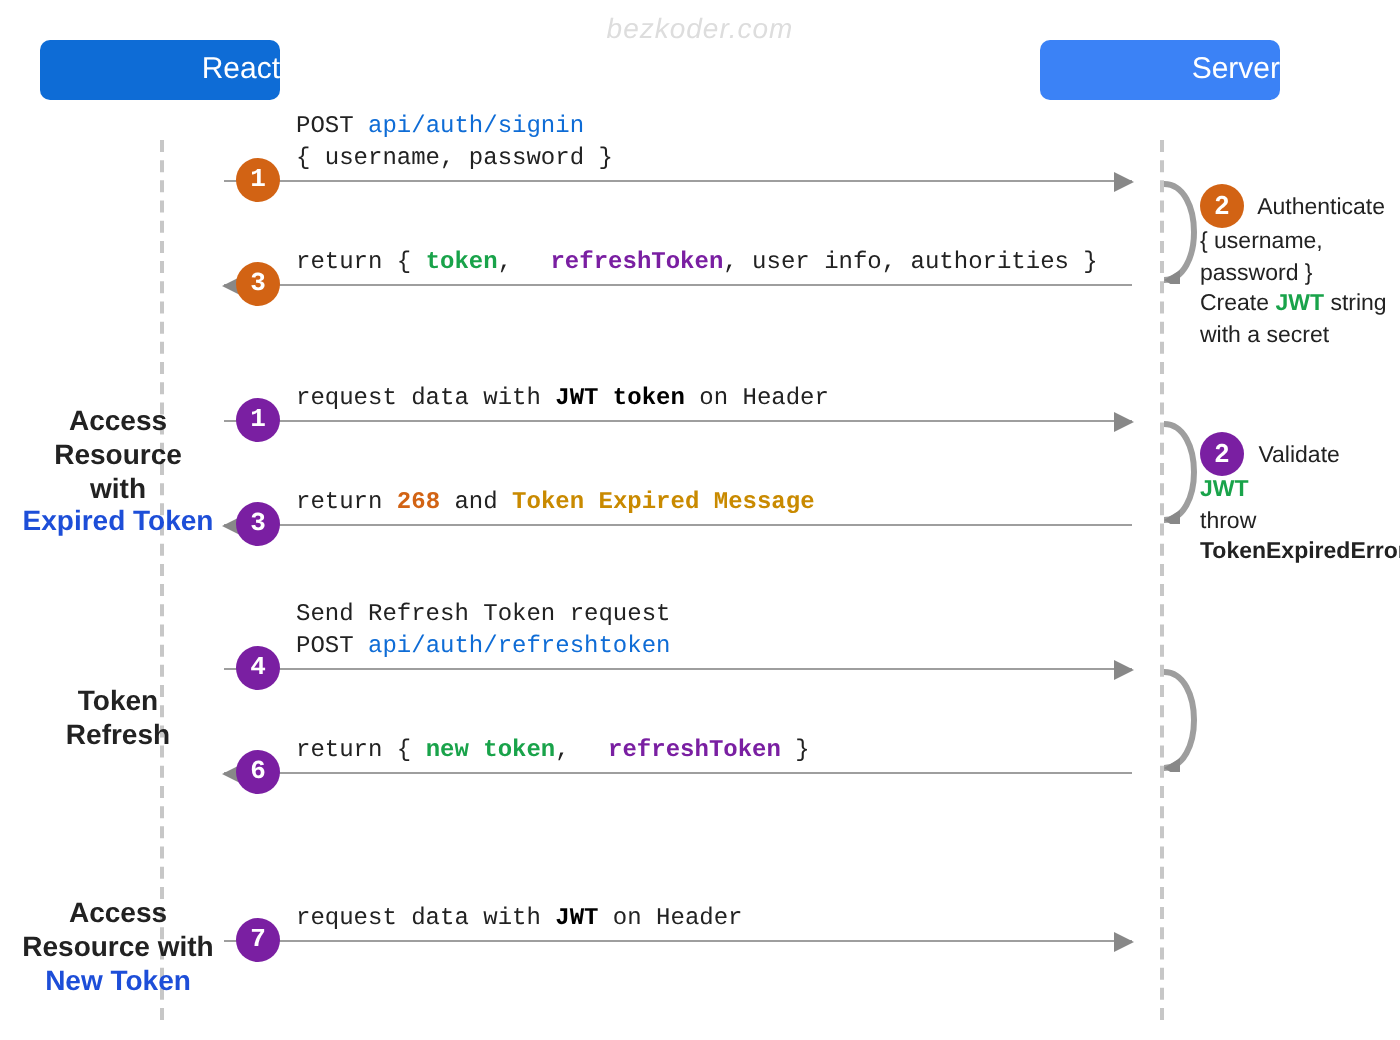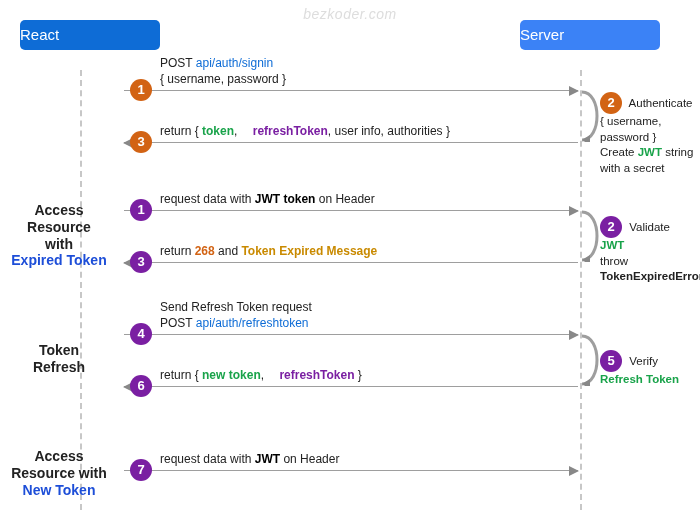--- a/index.html
+++ b/index.html
@@ -23,22 +23,22 @@
     font-size: 14px;
     letter-spacing: .5px;
   }
   .lifelines {
     position: absolute;
     top: 20px; left: 0; right: 0; bottom: 0;
   }
   .lifeline {
     position: absolute;
     top: 0;
-    width: 140px;
-    text-align: left;
+    width: 120px;
+    text-align: right;
   }
   .lifeline .box {
     height: 30px;
     line-height: 30px;
     border-radius: 5px;
     color: #fff;
     font-size: 15px;
     font-weight: 500;
   }
   .lifeline.react { left: 20px; }
@@ -62,22 +62,23 @@
     text-align: center;
     font-weight: bold;
     font-size: 14px;
     line-height: 1.2;
   }
   .section .emph { color: #1d4ed8; }
 
   
   .msg {
     position: absolute;
-    left: 124px;             
+    left: 112px;             
     width: 454px;            
+    font-family: Liberation Mono, monospace;
   }
   .msg .line {
     position: relative;
     height: 0;
     border-top: 1.6px solid #9e9e9e;
   }
   .msg.right .line::after,
   .msg.left  .line::after {
     content: "";
     position: absolute;
@@ -236,24 +237,20 @@
     <div class="line"></div>
     <div class="bullet c-purple">4</div>
   </div>
 
   <div class="uturn" style="top:314px;height:52px">
     <svg width="24" height="52" viewBox="0 0 24 52">
         <path d="M2 2 C 22 2 22 50 2 50" fill="none" stroke="#9e9e9e" stroke-width="3"></path>
         <polygon points="2,50 10,45 10,55" fill="#888"></polygon>
       </svg>
   </div>
-  <div class="note" style="top:330px">
-    <div class="bullet c-purple" style="position:relative;display:inline-block;top:0;margin-right:4px">5</div>
-    <span>Verify </span><span class="rtk">Refresh Token</span>
-  </div>
 
   <div class="msg left" style="top:366px">
     <div class="label">
       <span>return { </span><span class="token">new token</span><span>, </span><span class="rtk">refreshToken</span><span> }</span>
     </div>
     <div class="line"></div>
     <div class="bullet c-purple">6</div>
   </div>
 
   <div class="msg right" style="top:450px">

